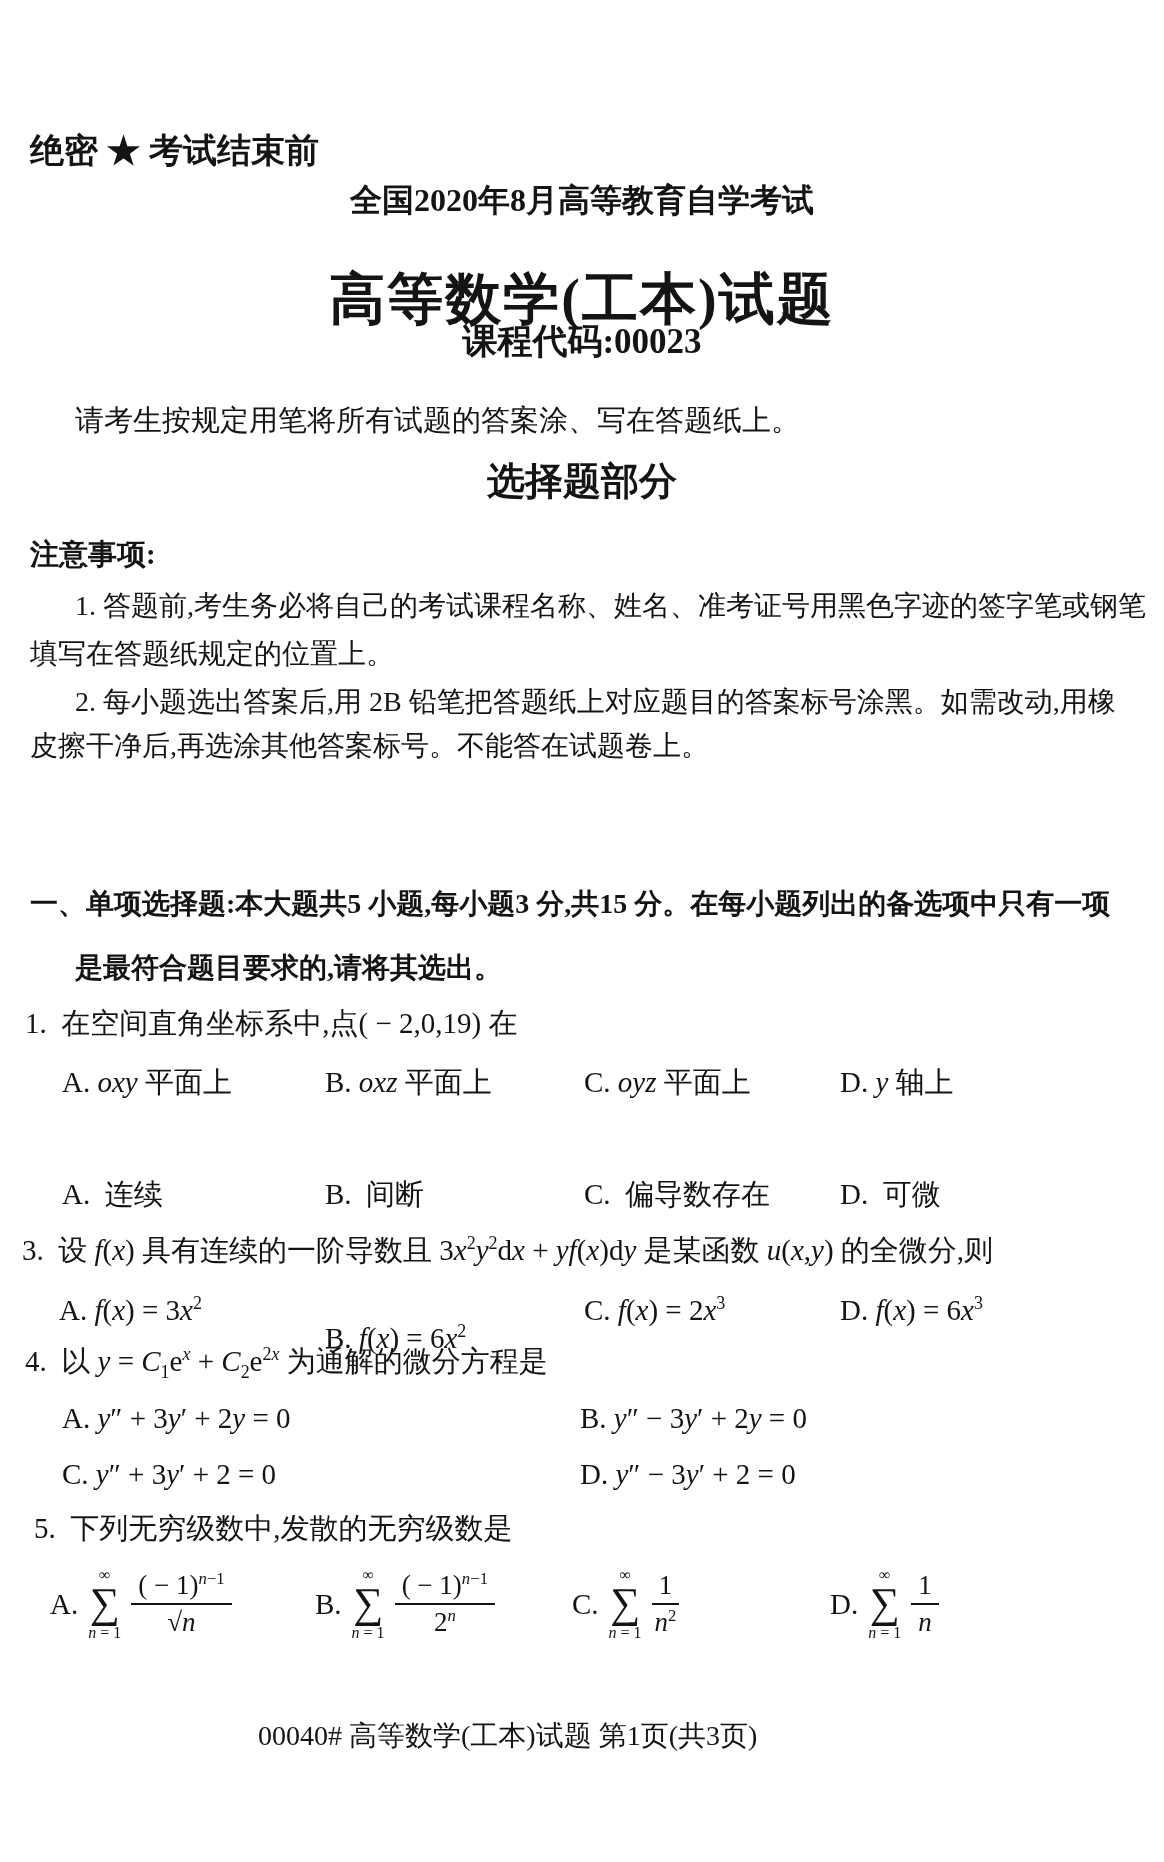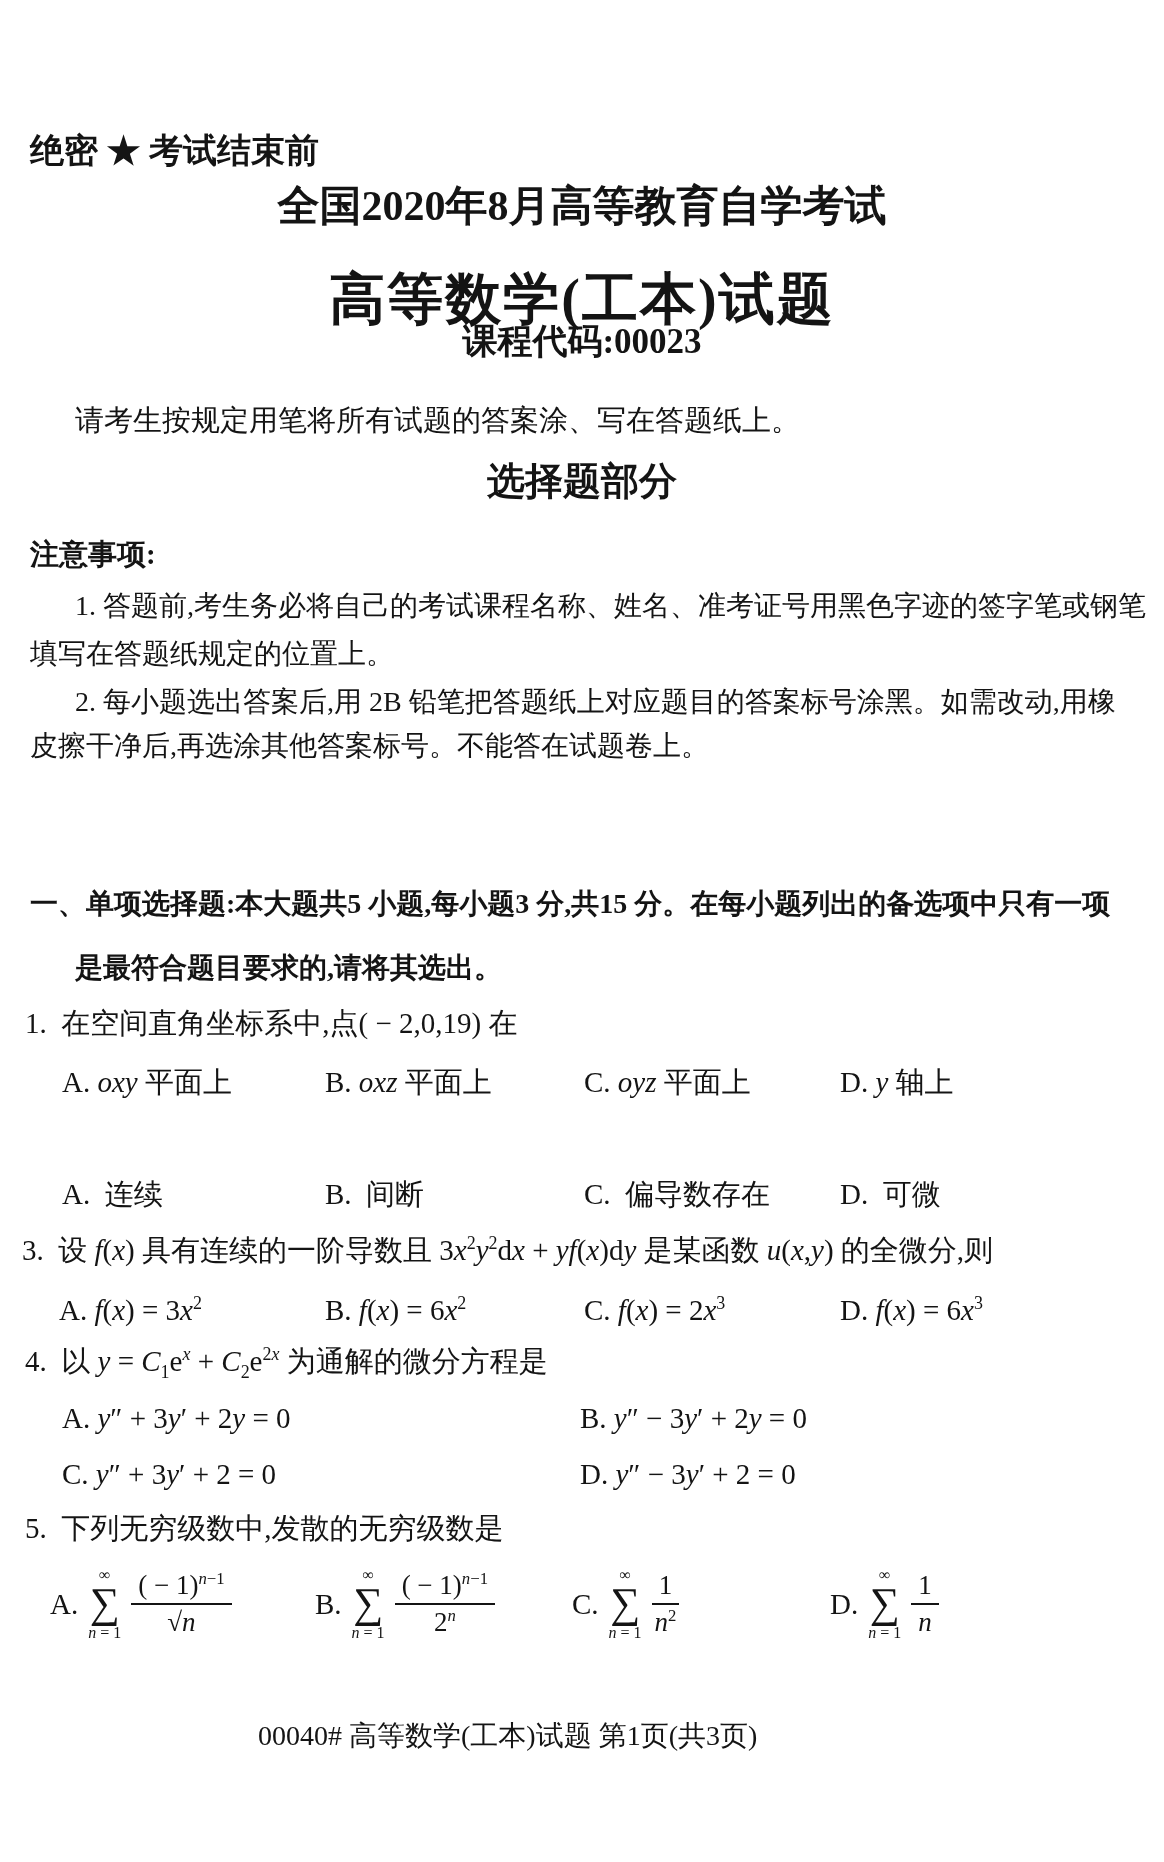--- a/index.html
+++ b/index.html
@@ -10,21 +10,21 @@
     overflow:hidden;
   }
   .abs { position:absolute; white-space:nowrap; line-height:1.25; }
   .c { left:0; width:100%; text-align:center; }
   .b { font-weight:700; }
   .fs27 { font-size:34px; }
   .fs28 { font-size:28px; }
   .fs29 { font-size:29px; }
   .fs35 { font-size:35px; }
   .fs38 { font-size:38px; }
-  .fs42 { font-size:42px; }
+  .fs42 { font-size:32px; }
   .fs56 { font-size:56px; letter-spacing:2px; }
   sup { font-size:0.62em; vertical-align:super; line-height:0; }
   sub { font-size:0.62em; vertical-align:sub; line-height:0; }
   i { font-style:italic; }
   
   .sum-opt { position:absolute; display:flex; align-items:center; gap:10px; height:96px; }
   .sum-label { font-size:29px; }
   .sum { display:inline-flex; flex-direction:column; align-items:center; line-height:1; }
   .sum-upper { font-size:16px; margin-bottom:1px; }
   .sum-sigma { font-size:42px; line-height:0.95; font-weight:400; }
@@ -66,31 +66,31 @@
   <div class="abs fs29" style="top:1064px; left:584px;">C. <i>oyz</i> 平面上</div>
   <div class="abs fs29" style="top:1064px; left:840px;">D. <i>y</i> 轴上</div>
 
   <div class="abs fs29" style="top:1176px; left:62px;">A.&nbsp; 连续</div>
   <div class="abs fs29" style="top:1176px; left:325px;">B.&nbsp; 间断</div>
   <div class="abs fs29" style="top:1176px; left:584px;">C.&nbsp; 偏导数存在</div>
   <div class="abs fs29" style="top:1176px; left:840px;">D.&nbsp; 可微</div>
 
   <div class="abs fs29" style="top:1232px; left:22px;">3.&nbsp; 设 <i>f</i>(<i>x</i>) 具有连续的一阶导数且 3<i>x</i><sup>2</sup><i>y</i><sup>2</sup>d<i>x</i> + <i>yf</i>(<i>x</i>)d<i>y</i> 是某函数 <i>u</i>(<i>x</i>,<i>y</i>) 的全微分,则</div>
   <div class="abs fs29" style="top:1292px; left:59px;">A. <i>f</i>(<i>x</i>) = 3<i>x</i><sup>2</sup></div>
-  <div class="abs fs29" style="top:1292px; left:325px;">B. <i>f</i>(<i>x</i>) = 6<i>x</i><sup>2</sup></div>
+  <div class="abs fs29" style="top:1320px; left:325px;">B. <i>f</i>(<i>x</i>) = 6<i>x</i><sup>2</sup></div>
   <div class="abs fs29" style="top:1292px; left:584px;">C. <i>f</i>(<i>x</i>) = 2<i>x</i><sup>3</sup></div>
   <div class="abs fs29" style="top:1292px; left:840px;">D. <i>f</i>(<i>x</i>) = 6<i>x</i><sup>3</sup></div>
 
   <div class="abs fs29" style="top:1343px; left:25px;">4.&nbsp; 以 <i>y</i> = <i>C</i><sub>1</sub>e<sup><i>x</i></sup> + <i>C</i><sub>2</sub>e<sup>2<i>x</i></sup> 为通解的微分方程是</div>
   <div class="abs fs29" style="top:1400px; left:62px;">A. <i>y</i>″ + 3<i>y</i>′ + 2<i>y</i> = 0</div>
   <div class="abs fs29" style="top:1400px; left:580px;">B. <i>y</i>″ − 3<i>y</i>′ + 2<i>y</i> = 0</div>
   <div class="abs fs29" style="top:1456px; left:62px;">C. <i>y</i>″ + 3<i>y</i>′ + 2 = 0</div>
   <div class="abs fs29" style="top:1456px; left:580px;">D. <i>y</i>″ − 3<i>y</i>′ + 2 = 0</div>
 
-  <div class="abs fs29" style="top:1510px; left:25px;">5.&nbsp; 下列无穷级数中,发散的无穷级数是</div>
+  <div class="abs fs29" style="top:1510px; left:34px;">5.&nbsp; 下列无穷级数中,发散的无穷级数是</div>
 
   <div class="sum-opt" style="top:1556px; left:50px;">
     <span class="sum-label">A.</span>
     <span class="sum">
       <span class="sum-upper">∞</span>
       <span class="sum-sigma">∑</span>
       <span class="sum-lower"><i>n</i> = 1</span>
     </span>
     <span class="frac">
       <span class="frac-num">( − 1)<sup><i>n</i>−1</sup></span>

